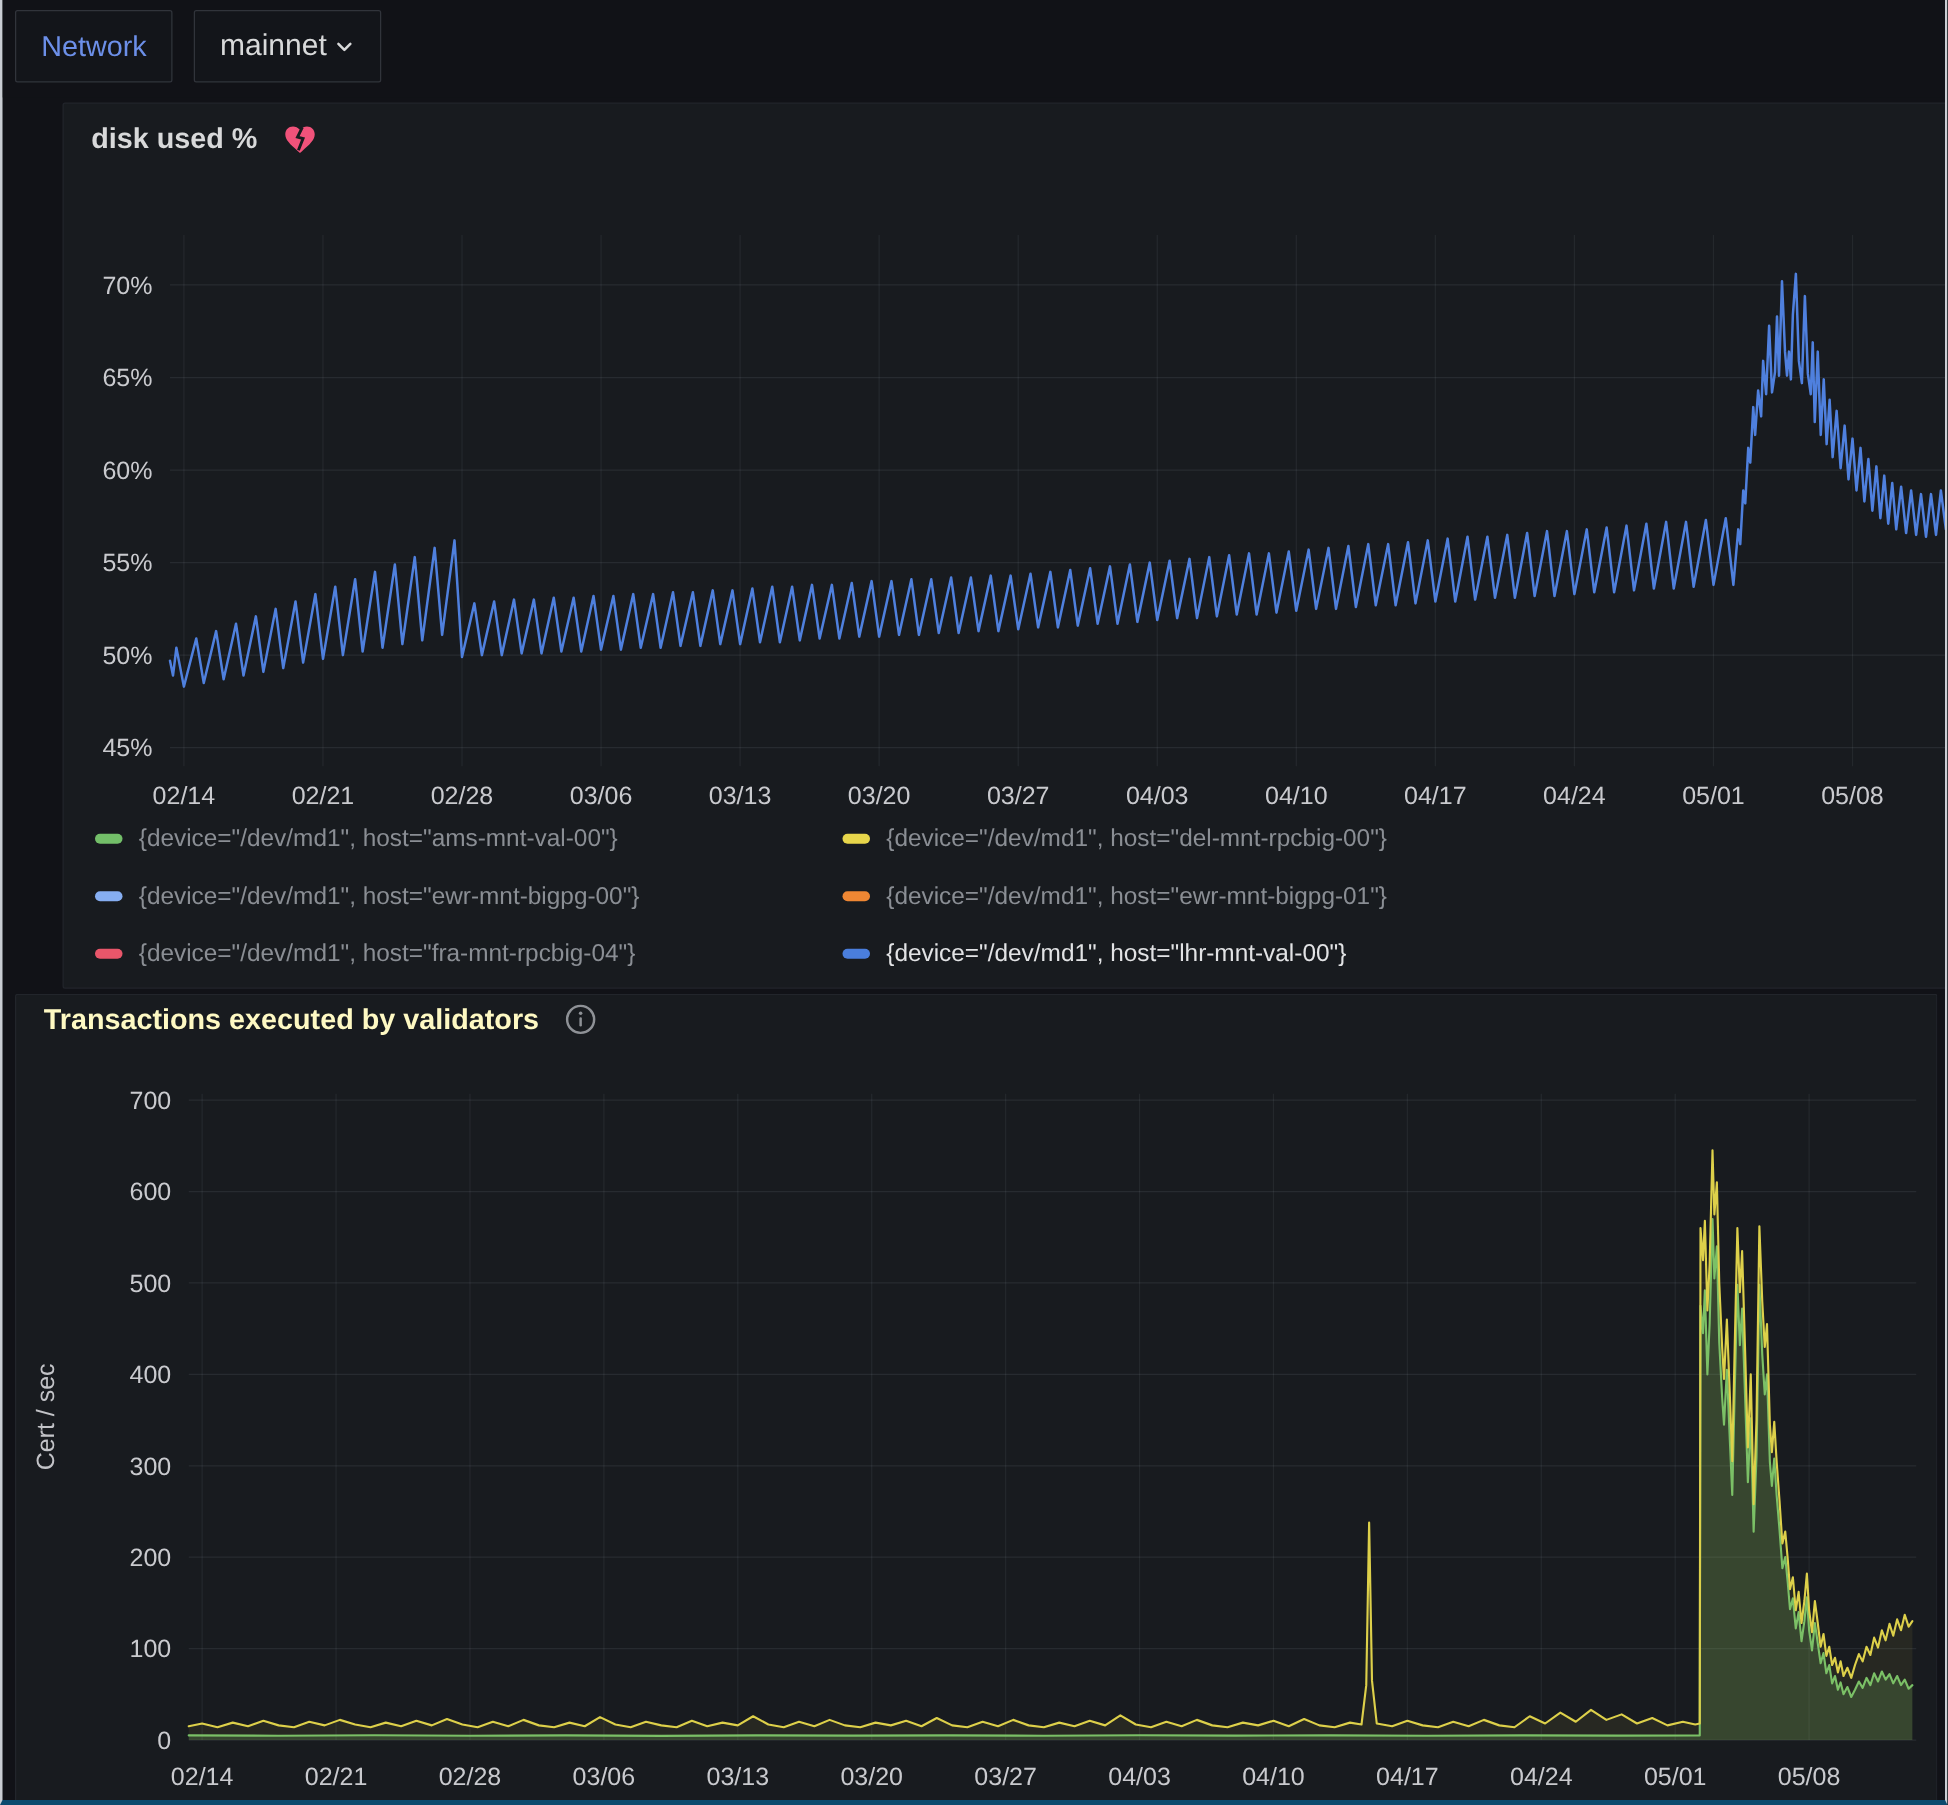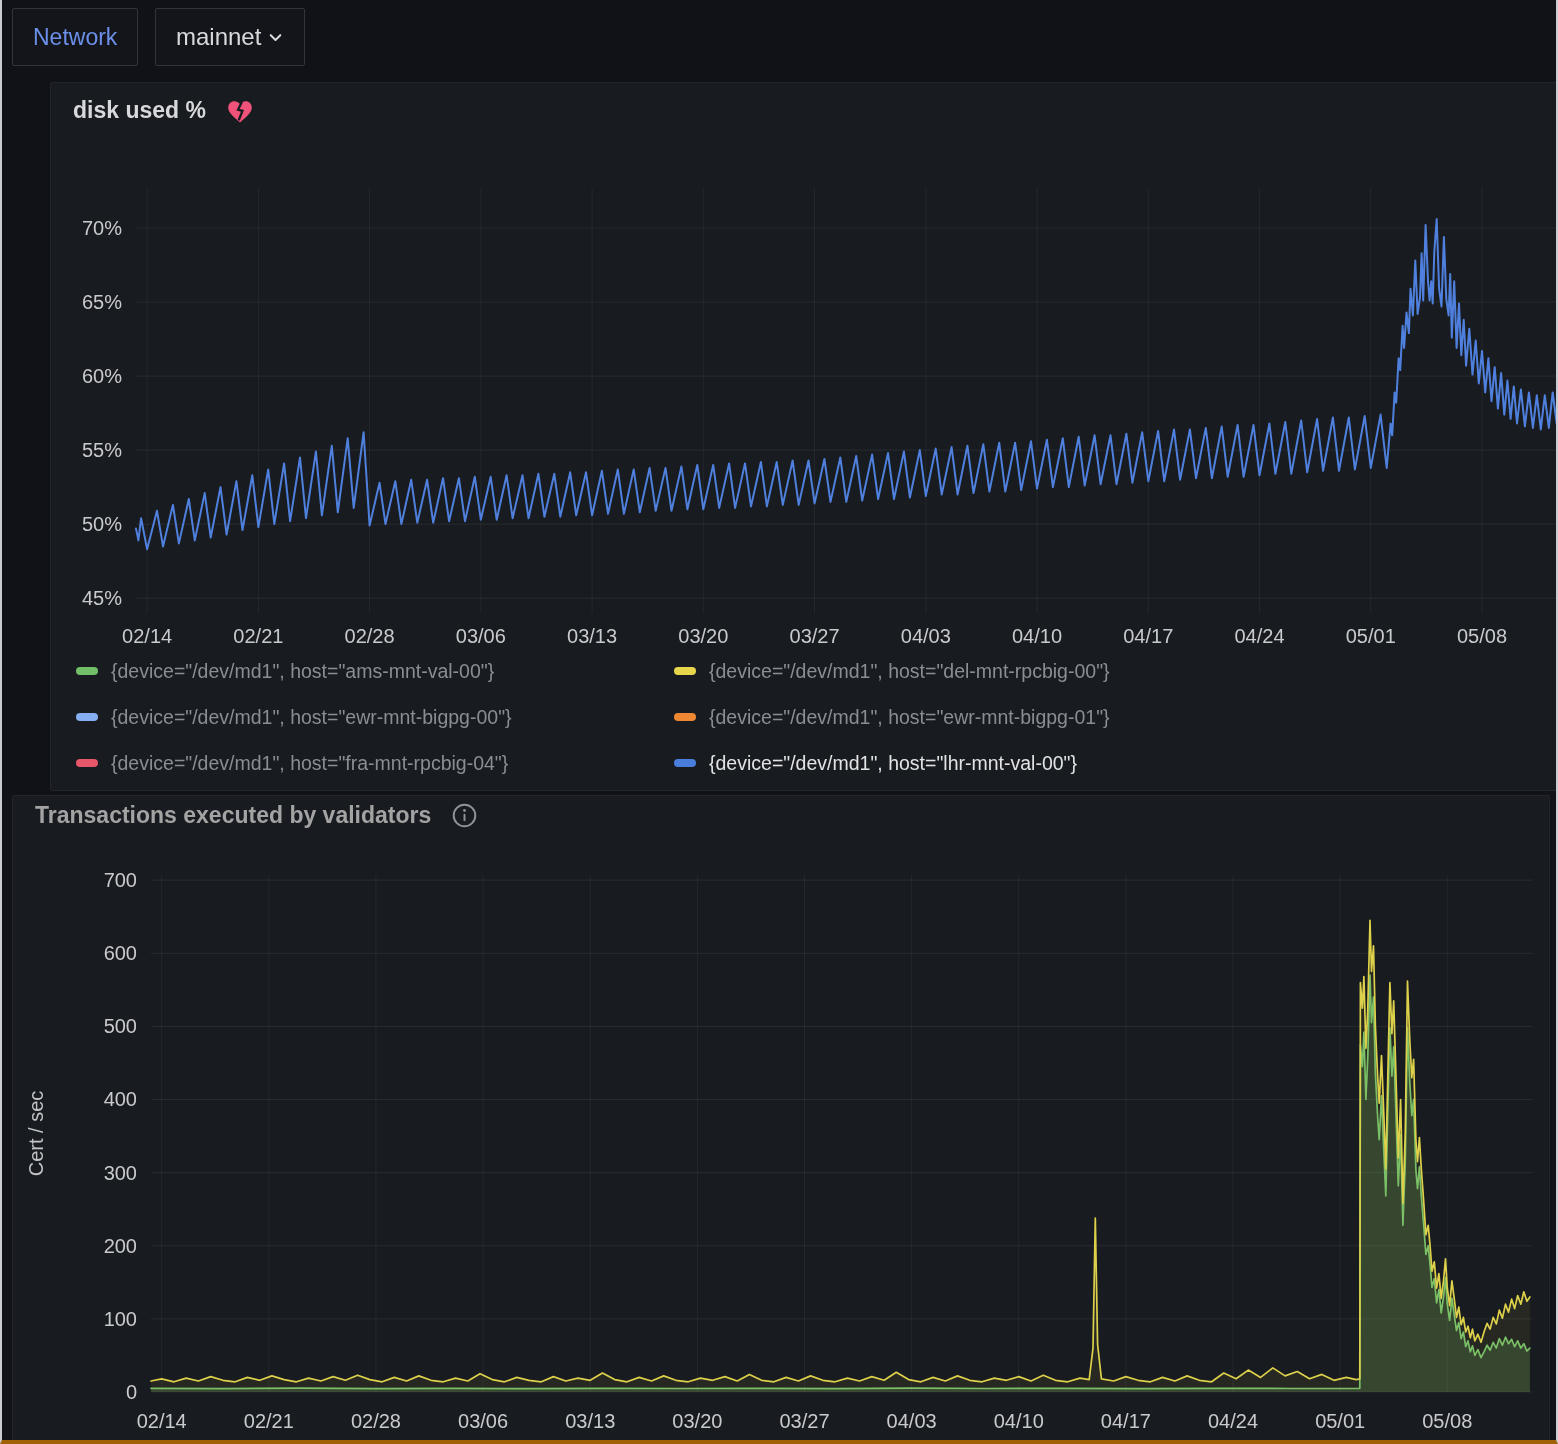--- a/index.html
+++ b/index.html
@@ -1,37 +1,37 @@
 <!DOCTYPE html>
 <html><head>
 <meta charset="utf-8">
 <style>
   html,body{margin:0;padding:0;background:#0d0e12;}
   #page{position:relative;width:1558px;height:1444px;box-sizing:border-box;
     background:#111217;overflow:hidden;
-    border-left:2px solid #c9cdd3;border-right:2px solid #c9cdd3;border-bottom:4px solid #a16207;
+    border-left:2px solid #c9cdd3;border-right:2px solid #c9cdd3;border-bottom:4px solid #0c4a6e;
     font-family:"Liberation Sans","DejaVu Sans",sans-serif;}
   
   .topbar{position:absolute;top:0;left:0;right:0;height:78px;background:#111217;}
   .varbox{position:absolute;top:8px;height:58px;border:1px solid #31343b;border-radius:2px;
     display:flex;align-items:center;padding:0 20px;box-sizing:border-box;background:#13151a;}
   #network-box{left:10px;}
   #network-box .lbl{color:#6c8fe8;font-size:23px;font-weight:500;}
   #value-box{left:153px;gap:6px;cursor:pointer;}
   #value-box .val{color:#d8d9da;font-size:24px;font-weight:500;}
   
   .panel{position:absolute;left:10px;width:1538px;background:#181b1f;border:1px solid #22252b;
     border-radius:2px;box-sizing:border-box;}
   #panel-disk{top:82px;height:709px;margin-left:38px;}
   #panel-tx{top:795px;height:652px;border-bottom:none;}
   .panel-header{position:absolute;left:22px;display:flex;align-items:center;gap:20px;}
   #panel-disk .panel-header{top:14px;}
   #panel-tx .panel-header{top:6px;}
   .panel-title{font-size:23px;font-weight:600;color:#d8d9da;cursor:pointer;}
-  #panel-tx .panel-title{color:#a3a3a3;}
+  #panel-tx .panel-title{color:#fef9c3;}
   svg.chart{position:absolute;left:0;display:block;}
   #chart-disk{top:85px;}
   #chart-tx{top:45px;}
   svg.chart text{font-family:"Liberation Sans","DejaVu Sans",sans-serif;font-size:20px;fill:#c9cace;}
   svg.chart text.ylab{fill:#c2c3c7;font-size:20px;}
   
   .legend{position:absolute;left:25px;top:565px;display:grid;grid-template-columns:598px 1fr;
     grid-auto-rows:46px;align-items:center;}
   .legend-item{display:flex;align-items:center;gap:13px;cursor:pointer;min-width:0;}
   .legend-swatch{width:22px;height:8px;border-radius:4px;flex:0 0 auto;}

